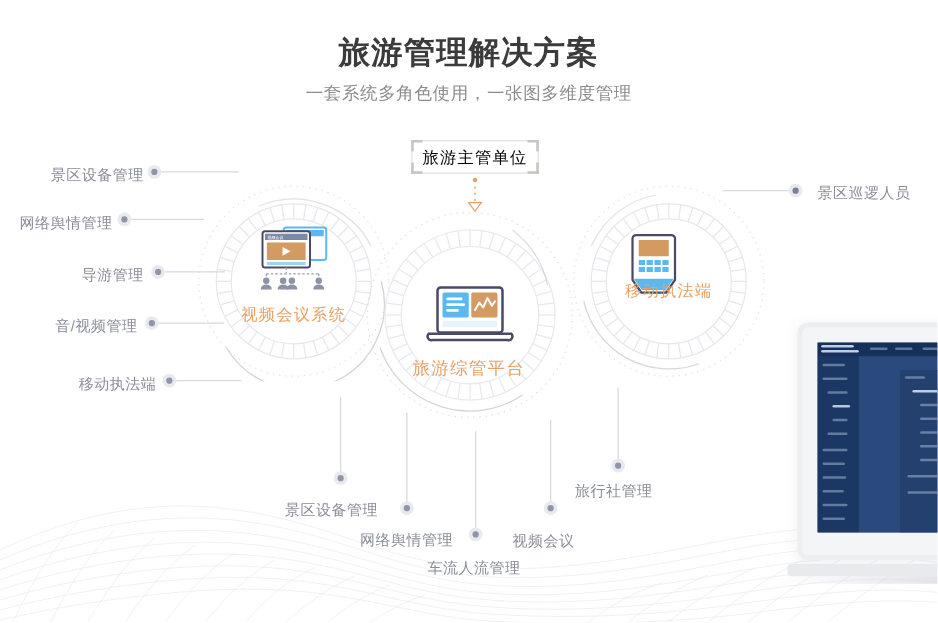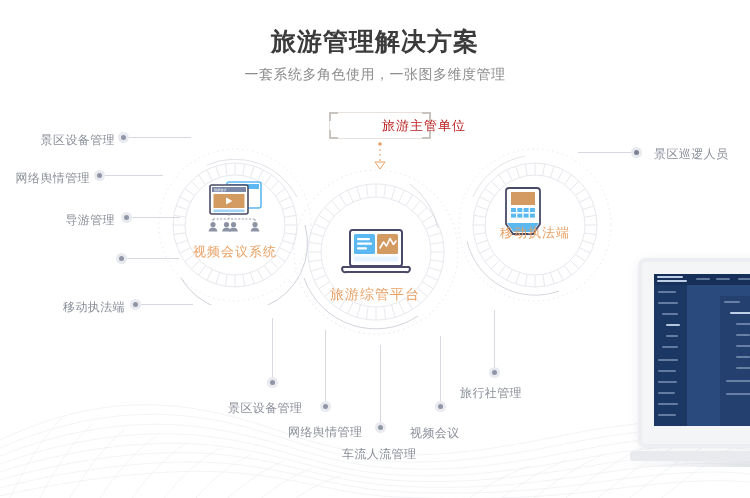--- a/index.html
+++ b/index.html
@@ -29,21 +29,21 @@
     border:1px solid #e6e1dd;box-sizing:border-box;background:#fff;
   }
   .auth-box .corner{position:absolute;width:7px;height:7px;border-color:#d9d4d0;border-style:solid;border-width:0;}
   .auth-box .c-tl{left:-1px;top:-1px;border-left-width:2px;border-top-width:2px;border-color:#c9c4c0;}
   .auth-box .c-tr{right:-1px;top:-1px;border-right-width:2px;border-top-width:2px;border-color:#c9c4c0;}
   .auth-box .c-bl{left:-1px;bottom:-1px;border-left-width:2px;border-bottom-width:2px;border-color:#c9c4c0;}
   .auth-box .c-br{right:-1px;bottom:-1px;border-right-width:2px;border-bottom-width:2px;border-color:#c9c4c0;}
   .auth-label{
     position:absolute;left:0;top:0;width:100%;height:100%;
     display:flex;align-items:center;justify-content:center;
-    font-size:13px;color:#b91c1c;letter-spacing:1px;margin-left:44px;
+    font-size:13px;color:#000000;letter-spacing:1px;
   }
 
   
   .lbl{position:absolute;font-size:12px;color:#8a8e99;white-space:nowrap;letter-spacing:.4px;}
   .lbl.r{text-align:right;}
 
   
   .dot{position:absolute;width:11px;height:11px;border-radius:50%;
        background:#e9eaef;display:flex;align-items:center;justify-content:center;}
   .dot i{width:5px;height:5px;border-radius:50%;background:#9096a6;display:block;}
@@ -352,20 +352,21 @@
       <i></i>
     </div>
   <div class="line h" style="left:105px;top:175px;width:58px;"></div>
 
   <div class="lbl r" style="left:10px;top:212px;width:105px;">导游管理</div>
   <div class="dot" style="left:121px;top:212px;">
       <i></i>
     </div>
   <div class="line h" style="left:132px;top:217px;width:48px;"></div>
 
+  <div class="lbl r" style="left:5px;top:253px;width:105px;">音/视频管理</div>
   <div class="dot" style="left:116px;top:253px;">
       <i></i>
     </div>
   <div class="line h" style="left:127px;top:258px;width:52px;"></div>
 
   <div class="lbl r" style="left:20px;top:299px;width:105px;">移动执法端</div>
   <div class="dot" style="left:130px;top:299px;">
       <i></i>
     </div>
   <div class="line h" style="left:141px;top:304px;width:52px;"></div>

